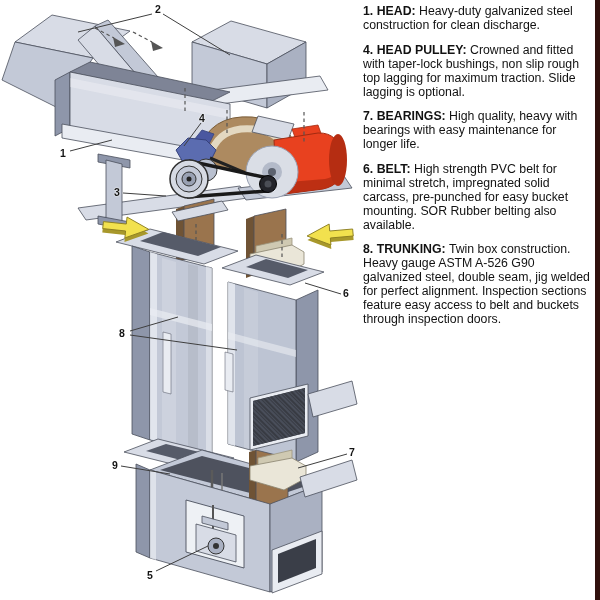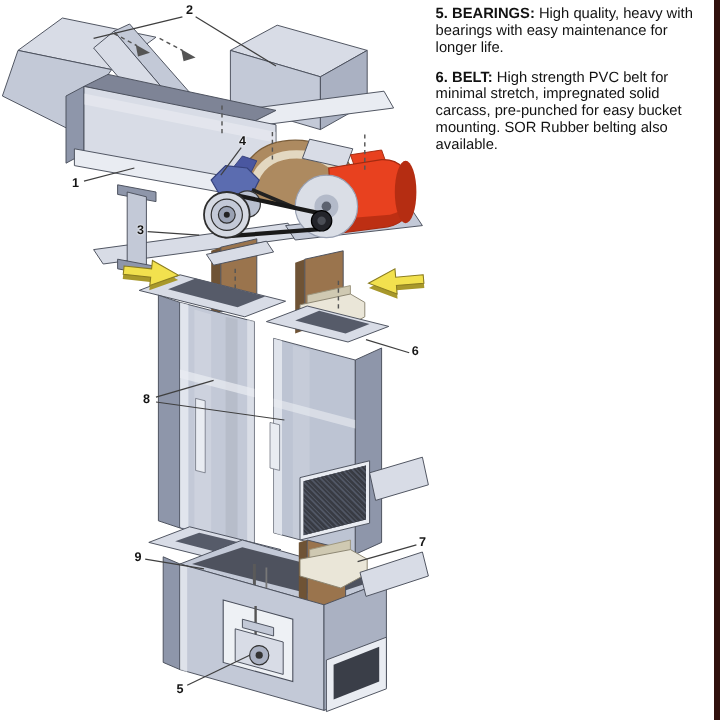--- a/index.html
+++ b/index.html
@@ -229,17 +229,20 @@
 <span class="callout" style="left:117px;top:192px">3</span>
 <span class="callout" style="left:202px;top:118px">4</span>
 <span class="callout" style="left:150px;top:575px">5</span>
 <span class="callout" style="left:346px;top:293px">6</span>
 <span class="callout" style="left:352px;top:452px">7</span>
 <span class="callout" style="left:122px;top:333px">8</span>
 <span class="callout" style="left:115px;top:465px">9</span>
 </div>
 
 <div class="parts-col">
-  <p><strong>5. BEARINGS:</strong> <span>High quality, heavy with bearings with easy maintenance for longer life.</span></p>
+  <p><strong>1. HEAD:</strong> <span>Heavy-duty galvanized steel construction for clean discharge.</span></p>
+  <p><strong>4. HEAD PULLEY:</strong> <span>Crowned and fitted with taper-lock bushings, non slip rough top lagging for maximum traction. Slide lagging is optional.</span></p>
+  <p><strong>7. BEARINGS:</strong> <span>High quality, heavy with bearings with easy maintenance for longer life.</span></p>
   <p><strong>6. BELT:</strong> <span>High strength PVC belt for minimal stretch, impregnated solid carcass, pre-punched for easy bucket mounting. SOR Rubber belting also available.</span></p>
+  <p><strong>8. TRUNKING:</strong> <span>Twin box construction. Heavy gauge ASTM A-526 G90 galvanized steel, double seam, jig welded for perfect alignment. Inspection sections feature easy access to belt and buckets through inspection doors.</span></p>
 </div>
 
 <div class="edge-strip"></div>
 
 </body></html>

